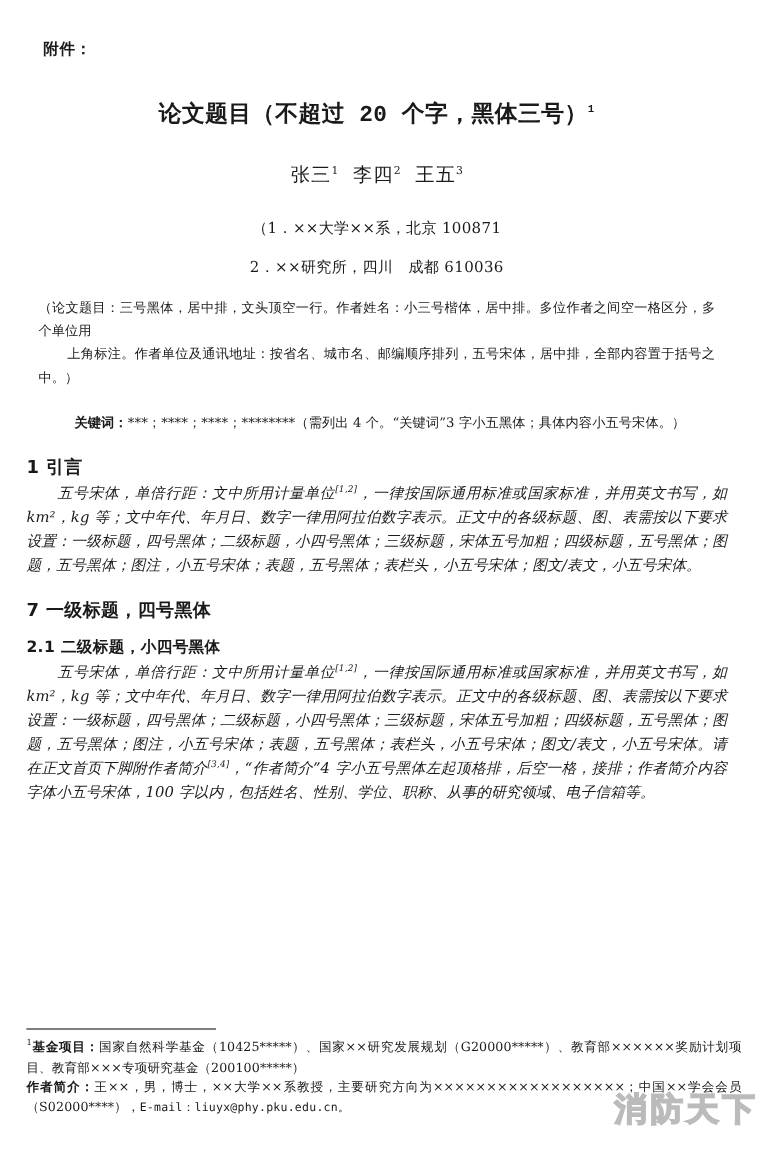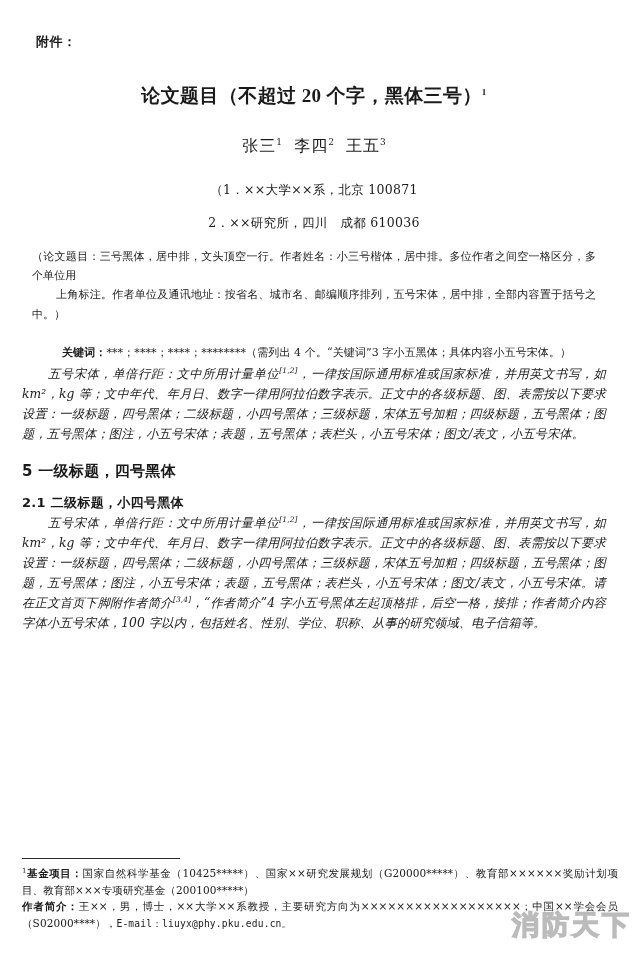--- a/index.html
+++ b/index.html
@@ -31,21 +31,21 @@
     font-size: 13px;
     font-weight: 700;
     letter-spacing: 0.5px;
     margin: 0 0 0 14px;
     line-height: 1.2;
   }
 
   
   .doc-title {
     text-align: center;
-    font-family: Liberation Serif, serif;
+    font-family: Liberation Mono, monospace;
     font-size: 19px;
     font-weight: 700;
     letter-spacing: 0.4px;
     margin: 34px 0 0 0;
     line-height: 1.3;
   }
   .doc-title sup {
     font-size: 9px;
     font-weight: 700;
     vertical-align: super;
@@ -213,25 +213,26 @@
     <span>（论文题目：三号黑体，居中排，文头顶空一行。作者姓名：小三号楷体，居中排。多位作者之间空一格区分，多个单位用</span>
     <span class="ind">上角标注。作者单位及通讯地址：按省名、城市名、邮编顺序排列，五号宋体，居中排，全部内容置于括号之中。）</span>
   </div>
 
   <div class="meta-block">
     <div>
       <b>关键词：</b><span>***；****；****；********（需列出 4 个。“关键词”3 字小五黑体；具体内容小五号宋体。）</span>
     </div>
   </div>
 
+  <h2 class="h1">1  引言</h2>
   <p class="body-p">
     <span>五号宋体，单倍行距：文中所用计量单位</span><sup>[1,2]</sup><span>，一律按国际通用标准或国家标准，并用英文书写，如 km²，kg 等；文中年代、年月日、数字一律用阿拉伯数字表示。正文中的各级标题、图、表需按以下要求设置：一级标题，四号黑体；二级标题，小四号黑体；三级标题，宋体五号加粗；四级标题，五号黑体；图题，五号黑体；图注，小五号宋体；表题，五号黑体；表栏头，小五号宋体；图文/表文，小五号宋体。</span>
   </p>
 
-  <h2 class="h1">5  一级标题，四号黑体</h2>
+  <h2 class="h1">7  一级标题，四号黑体</h2>
   <h3 class="h2">2.1  二级标题，小四号黑体</h3>
   <p class="body-p">
     <span>五号宋体，单倍行距：文中所用计量单位</span><sup>[1,2]</sup><span>，一律按国际通用标准或国家标准，并用英文书写，如 km²，kg 等；文中年代、年月日、数字一律用阿拉伯数字表示。正文中的各级标题、图、表需按以下要求设置：一级标题，四号黑体；二级标题，小四号黑体；三级标题，宋体五号加粗；四级标题，五号黑体；图题，五号黑体；图注，小五号宋体；表题，五号黑体；表栏头，小五号宋体；图文/表文，小五号宋体。请在正文首页下脚附作者简介</span><sup>[3,4]</sup><span>，“作者简介”4 字小五号黑体左起顶格排，后空一格，接排；作者简介内容字体小五号宋体，100 字以内，包括姓名、性别、学位、职称、从事的研究领域、电子信箱等。</span>
   </p>
 
   <div class="footnote-area">
     <div class="fn-rule"></div>
     <p class="fn-p">
       <sup>1</sup><b>基金项目：</b><span>国家自然科学基金（10425*****）、国家××研究发展规划（G20000*****）、教育部××××××奖励计划项目、教育部×××专项研究基金（200100*****）</span>
     </p>

